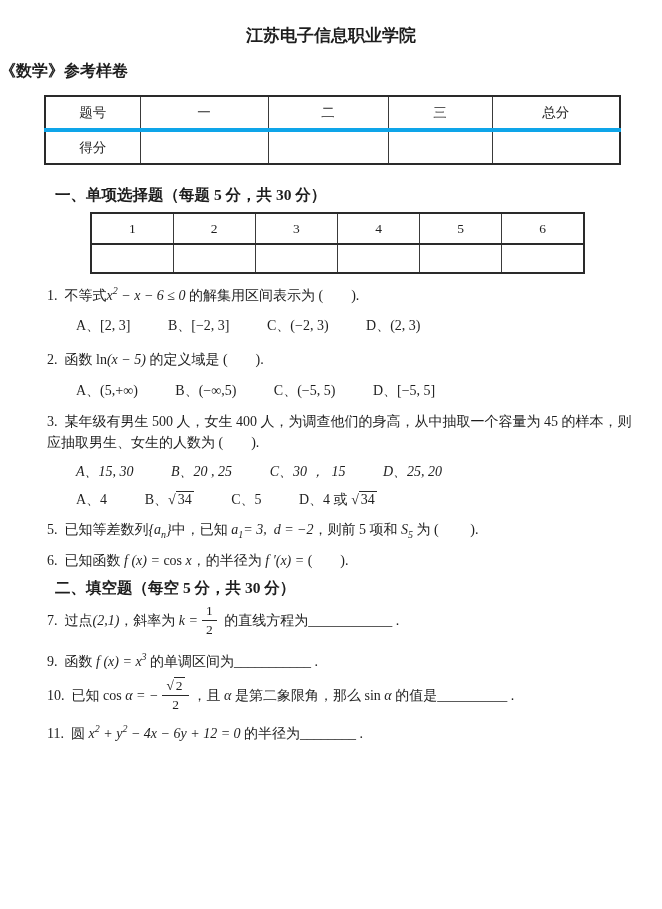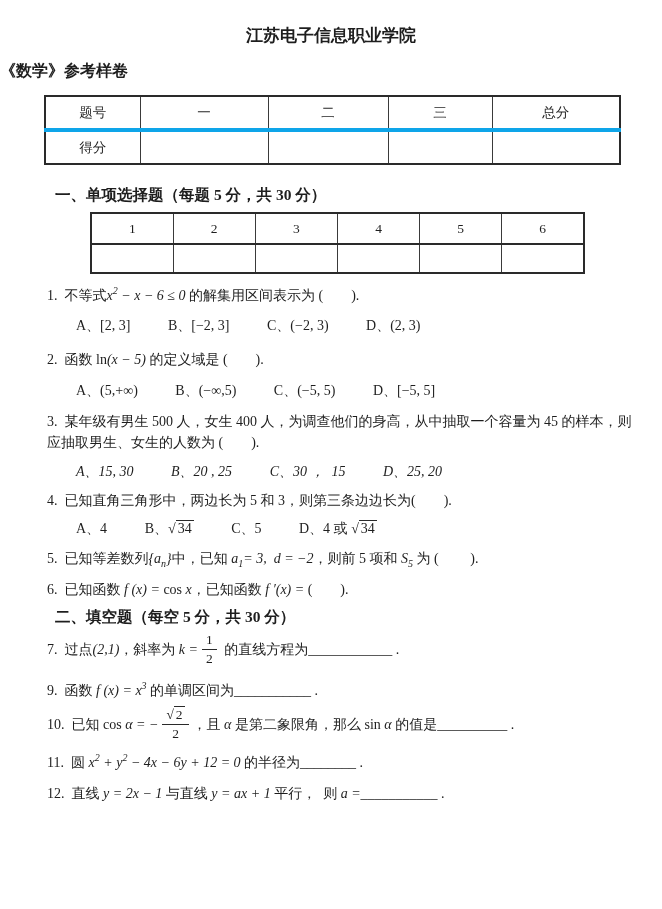--- a/index.html
+++ b/index.html
@@ -144,38 +144,36 @@
   </div>
 
   <div class="q stem mt-q3s"><span class="qn">3.</span><span>某年级有男生 500 人，女生 400 人，为调查他们的身高，从中抽取一个容量为 45 的样本，则应抽取男生、女生的人数为 (        ).</span></div>
   <div class="opts mt-q3o">
     <span class="opt">A、15, 30</span>
     <span class="opt">B、20 , 25</span>
     <span class="opt">C、30 ，  15</span>
     <span class="opt">D、25, 20</span>
   </div>
 
-  <div class="q stem mt-q4s"><span class="qn">4.</span><span>已知直角三角形中，两边长为 5 和 3，则第三条边边长为(        ).</span></div>
   <div class="opts mt-q4o">
     <span class="opt">A、4</span>
     <span class="opt"><span>B、</span><span class="rad"><span class="rad-sign">√</span><span class="rad-body">34</span></span></span>
     <span class="opt">C、5</span>
     <span class="opt"><span>D、4 或 </span><span class="rad"><span class="rad-sign">√</span><span class="rad-body">34</span></span></span>
   </div>
 
   <div class="q stem mt-q5s"><span class="qn">5.</span><span>已知等差数列</span><span class="m">{a</span><span class="qsub">n</span><span class="m">}</span><span>中，已知 </span><span class="m">a</span><span class="qsub">1</span><span class="m">= 3,  d = −2</span><span>，则前 5 项和 </span><span class="m">S</span><span class="qsub">5</span><span> 为 (         ).</span></div>
 
-  <div class="q stem mt-q6s"><span class="qn">6.</span><span>已知函数 </span><span class="m">f (x) = </span><span class="fn">cos</span><span class="m"> x</span><span>，已知函数 </span><span class="m">f ′(x) = </span><span>(        ).</span></div>
+  <div class="q stem mt-q6s"><span class="qn">6.</span><span>已知函数 </span><span class="m">f (x) = </span><span class="fn">cos</span><span class="m"> x</span><span>，的半径为 </span><span class="m">f ′(x) = </span><span>(        ).</span></div>
 
   <div class="sec-heading mt-sec2">二、填空题（每空 5 分，共 30 分）</div>
 
   <div class="q stem mt-q7"><span class="qn">7.</span><span>过点</span><span class="m">(2,1)</span><span>，斜率为 </span><span class="m">k =</span><span class="frac"><span class="frac-num">1</span><span class="frac-den">2</span></span><span> 的直线方程为</span><span class="blank">____________</span><span> .</span></div>
 
 
   <div class="q stem mt-q9"><span class="qn">9.</span><span>函数 </span><span class="m">f (x) = x</span><span class="qsup">3</span><span> 的单调区间为</span><span class="blank">___________</span><span> .</span></div>
 
   <div class="q stem mt-q10"><span class="qn">10.</span><span>已知 </span><span class="fn">cos</span><span class="m"> α = −</span><span class="frac"><span class="frac-num"><span class="rad"><span class="rad-sign">√</span><span class="rad-body">2</span></span></span><span class="frac-den">2</span></span><span>，且 </span><span class="m">α</span><span> 是第二象限角，那么 </span><span class="fn">sin</span><span class="m"> α</span><span> 的值是</span><span class="blank">__________</span><span> .</span></div>
 
   <div class="q stem mt-q11"><span class="qn">11.</span><span>圆 </span><span class="m">x</span><span class="qsup">2</span><span class="m"> + y</span><span class="qsup">2</span><span class="m"> − 4x − 6y + 12 = 0</span><span> 的半径为</span><span class="blank">________</span><span> .</span></div>
 
-  <div class="q stem mt-q12"><span class="qn">12.</span><span>直线 </span><span class="m">y = 2x − 1</span><span> 与直线 </span><span class="m">y = ax + 1</span><span> 平行，  则 </span><span class="m">a =</span><span class="blank">___________</span><span> .</span></div>
 
 </div>
 
 </body></html>

